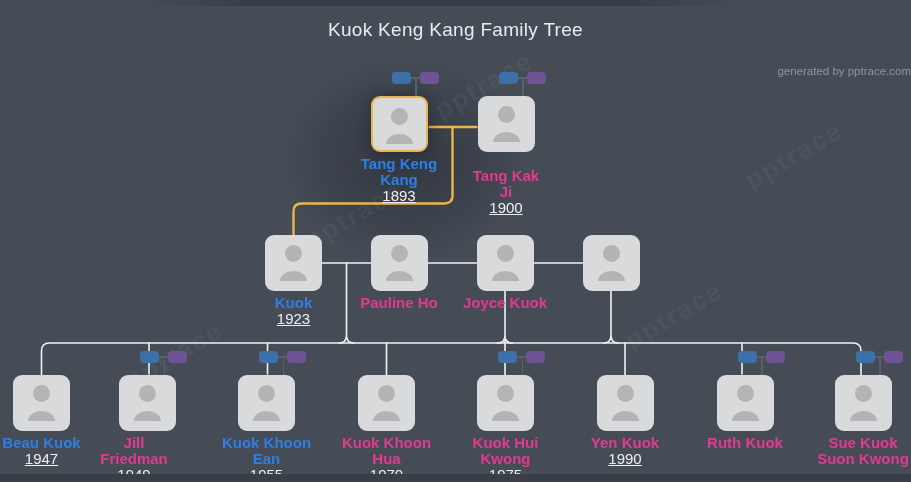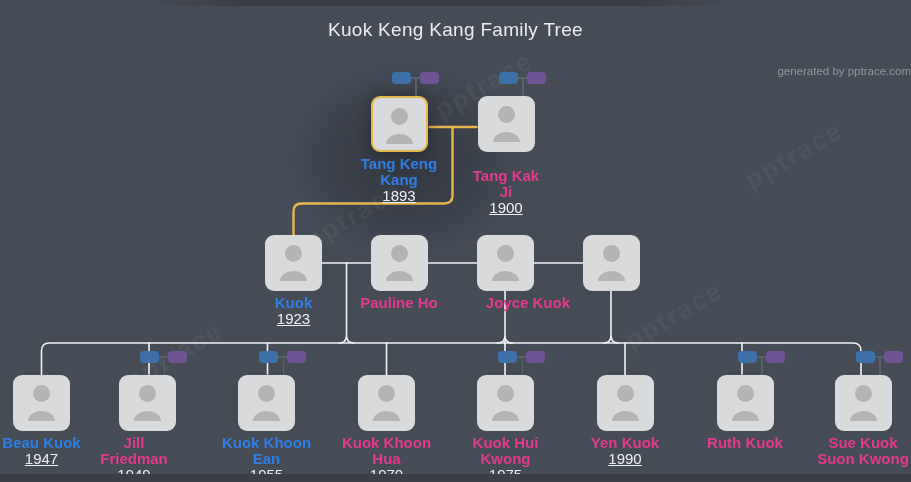--- a/index.html
+++ b/index.html
@@ -133,21 +133,21 @@
         <div class="avatar-head"></div>
         <div class="avatar-body"></div>
       </div>
       <div class="label" style="left: 334px; top: 295px;">
         <span class="name female">Pauline Ho</span>
       </div>
       <div class="person" style="left: 476.5px; top: 235px;">
         <div class="avatar-head"></div>
         <div class="avatar-body"></div>
       </div>
-      <div class="label" style="left: 440px; top: 295px; text-align: right;">
+      <div class="label" style="left: 440px; top: 295px;">
         <span class="name female">Joyce Kuok</span>
       </div>
       <div class="person" style="left: 582.5px; top: 235px;">
         <div class="avatar-head"></div>
         <div class="avatar-body"></div>
       </div>
       <div class="person" style="left: 13px; top: 375px;">
         <div class="avatar-head"></div>
         <div class="avatar-body"></div>
       </div>

